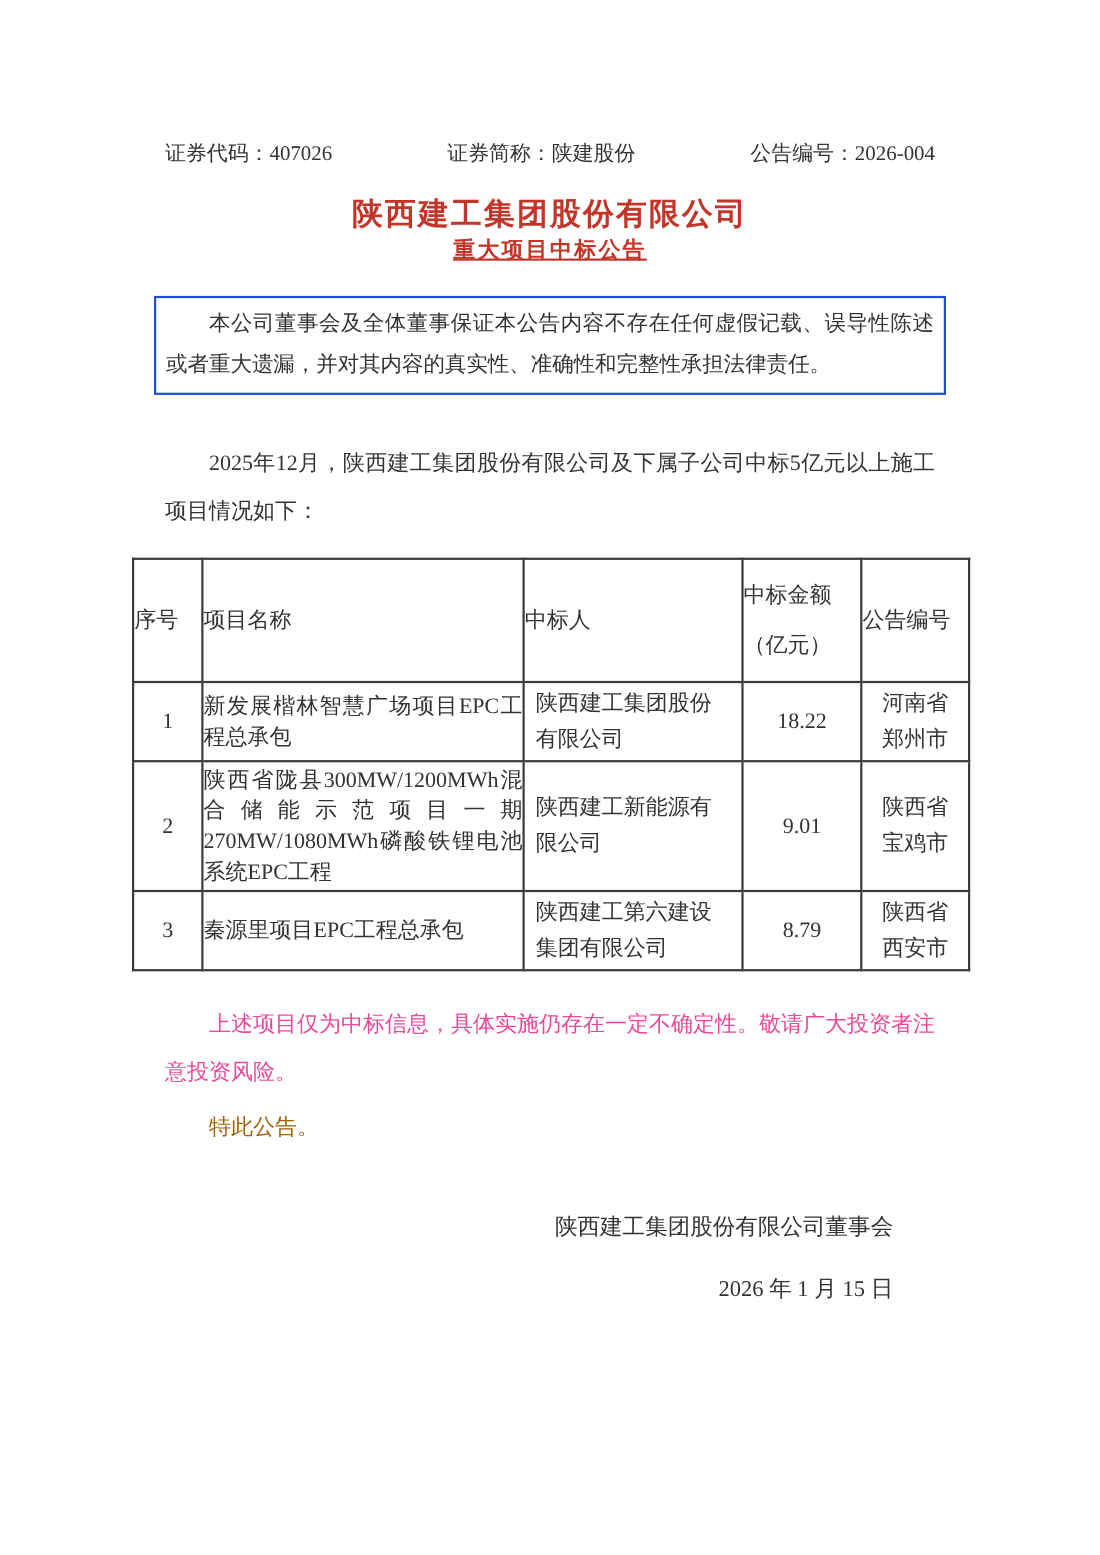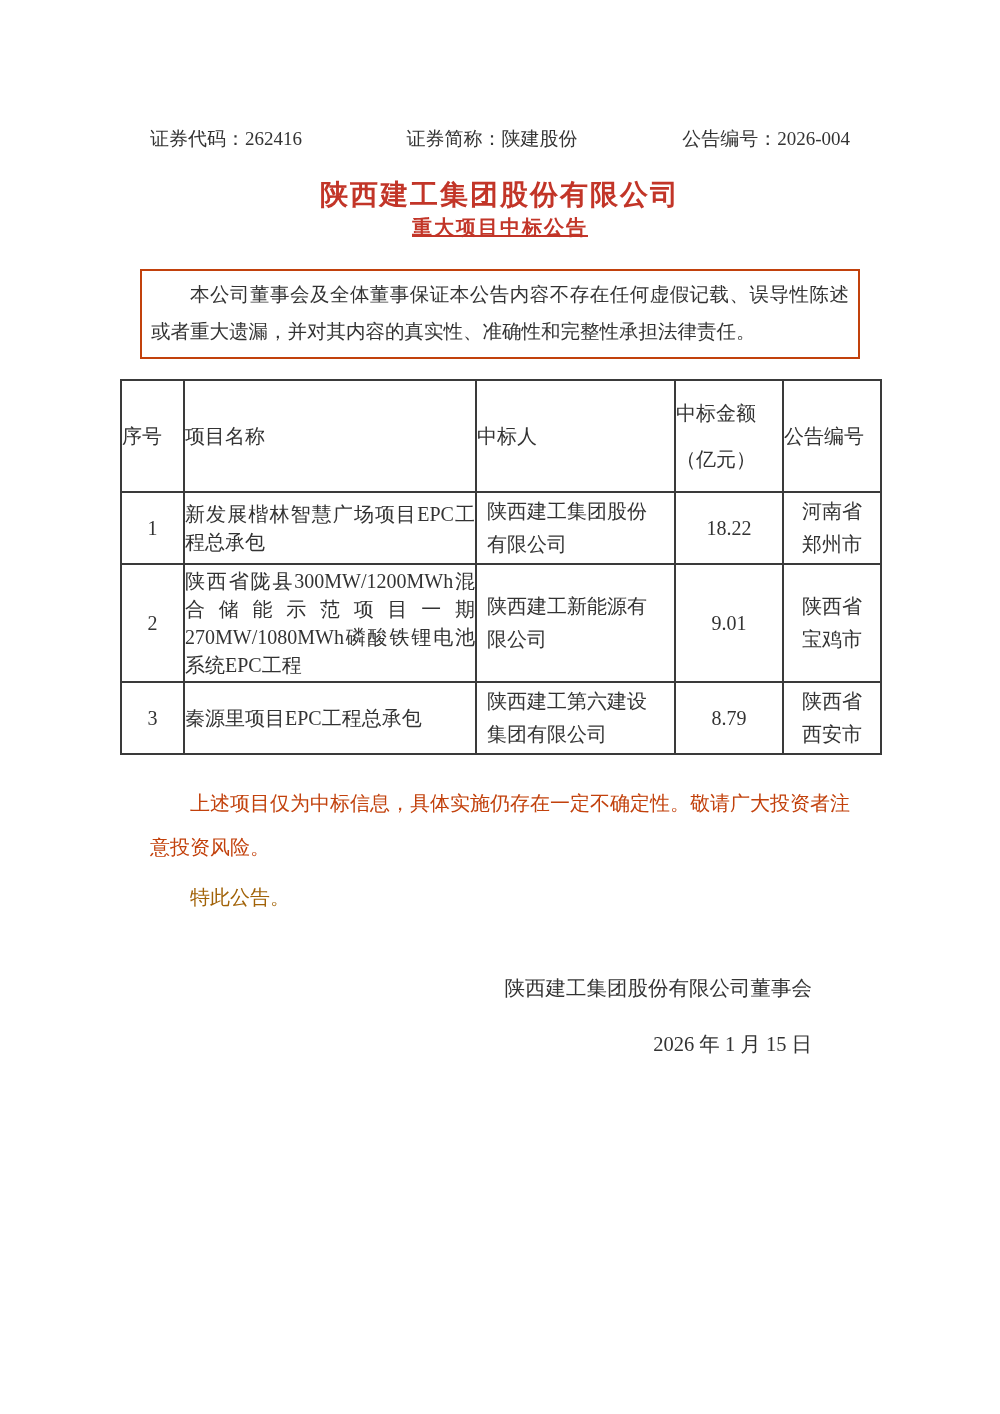--- a/index.html
+++ b/index.html
@@ -43,21 +43,21 @@
     text-align: center;
     font-size: 20px;
     font-weight: 700;
     color: #c23528;
     letter-spacing: 2px;
     text-decoration: underline;
   }
   
   .disclaimer-box {
     margin: 28px 20px 0 20px;
-    border: 2px solid #c2410c;
+    border: 2px solid #1d4ed8;
     padding: 5px 9px 7px 9px;
     font-size: 19.5px;
     line-height: 37px;
     color: #333333;
   }
   .disclaimer-box p { text-indent: 2em; text-align: justify; }
   
   .intro {
     margin: 40px 30px 0 30px;
     font-size: 20px;
@@ -101,21 +101,21 @@
     text-align: left;
     line-height: 33px;
   }
   .cell-location span { display: block; line-height: 33px; }
   
   .closing {
     margin: 26px 30px 0 30px;
     font-size: 20px;
     line-height: 44px;
     text-indent: 2em;
-    color: #c2410c;
+    color: #ec4899;
     text-align: justify;
   }
   .notice {
     margin: 6px 30px 0 30px;
     font-size: 20px;
     line-height: 44px;
     text-indent: 2em;
     color: #a16207;
   }
   
@@ -131,32 +131,33 @@
   .signature-company { display: block; line-height: 26px; }
   .signature-date { display: block; margin-top: 30px; line-height: 26px; }
 </style>
 </head>
 <body>
 
 <div class="page">
   <div class="content">
 
     <div class="info-bar">
-      <span>证券代码：262416</span>
+      <span>证券代码：407026</span>
       <span>证券简称：陕建股份</span>
       <span>公告编号：2026-004</span>
     </div>
 
     <h1 class="doc-title">陕西建工集团股份有限公司</h1>
     <h2 class="doc-subtitle">重大项目中标公告</h2>
 
     <div class="disclaimer-box">
       <p>本公司董事会及全体董事保证本公告内容不存在任何虚假记载、误导性陈述或者重大遗漏，并对其内容的真实性、准确性和完整性承担法律责任。</p>
     </div>
 
+    <p class="intro">2025年12月，陕西建工集团股份有限公司及下属子公司中标5亿元以上施工项目情况如下：</p>
 
     <table class="bid-table">
       <colgroup>
         <col class="col-no">
         <col class="col-project">
         <col class="col-winner">
         <col class="col-amount">
         <col class="col-location">
       </colgroup>
       <thead>

